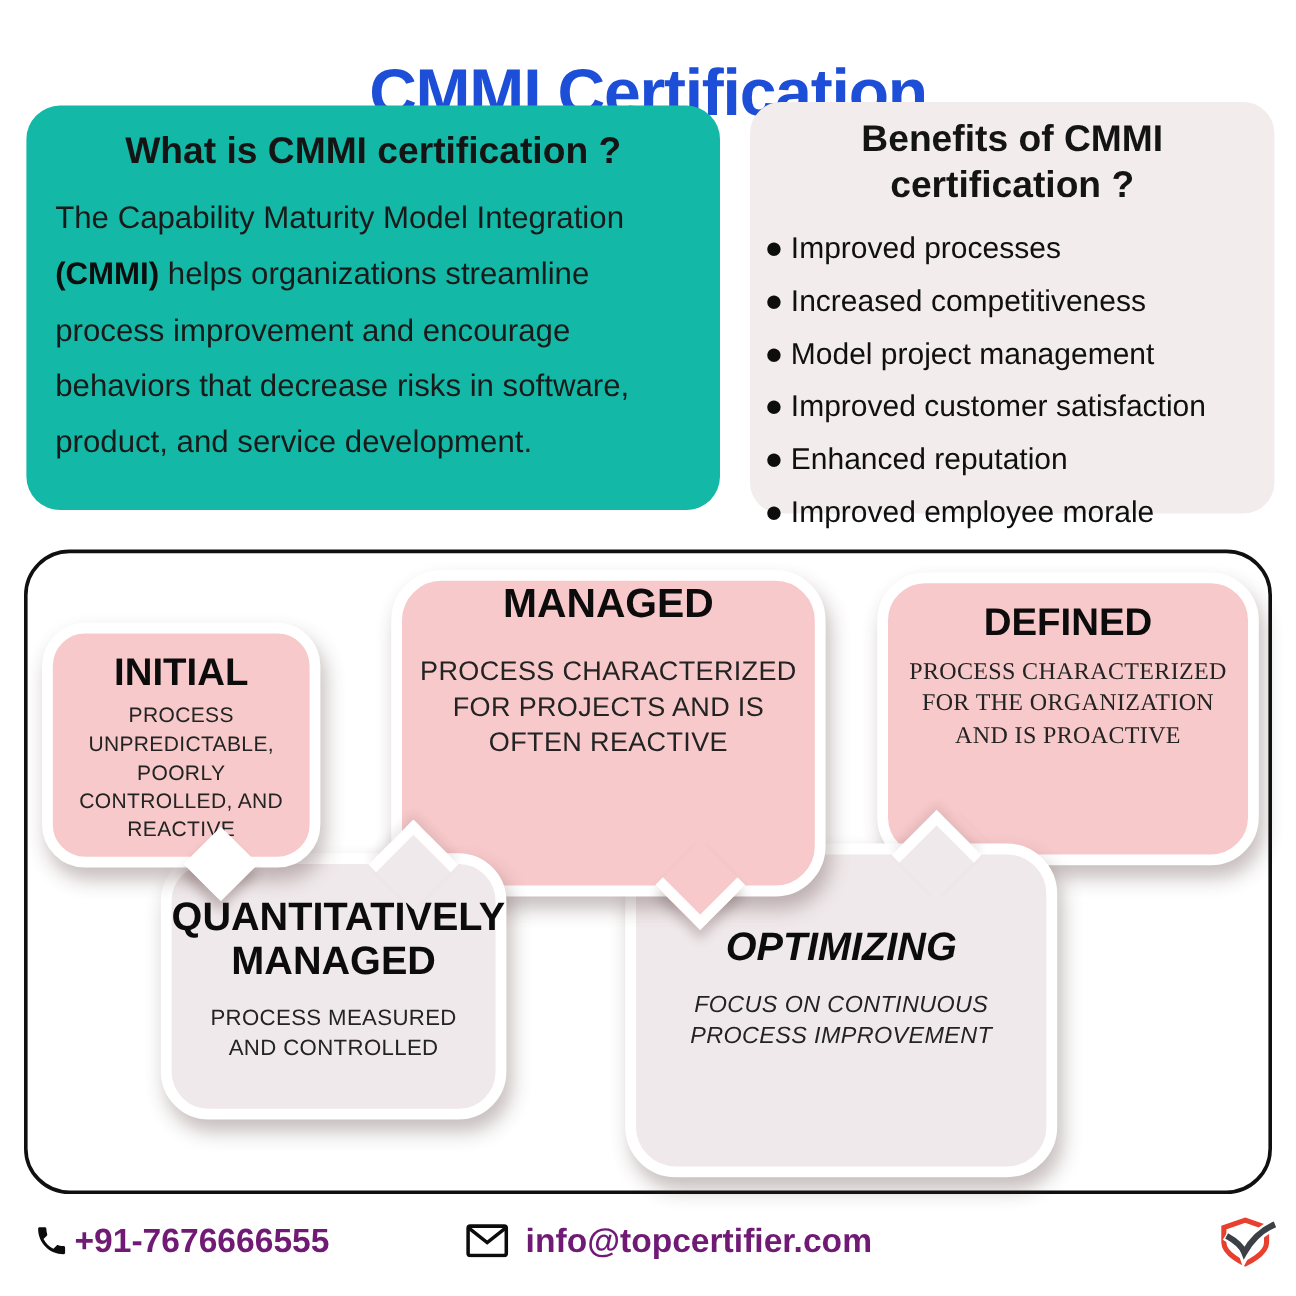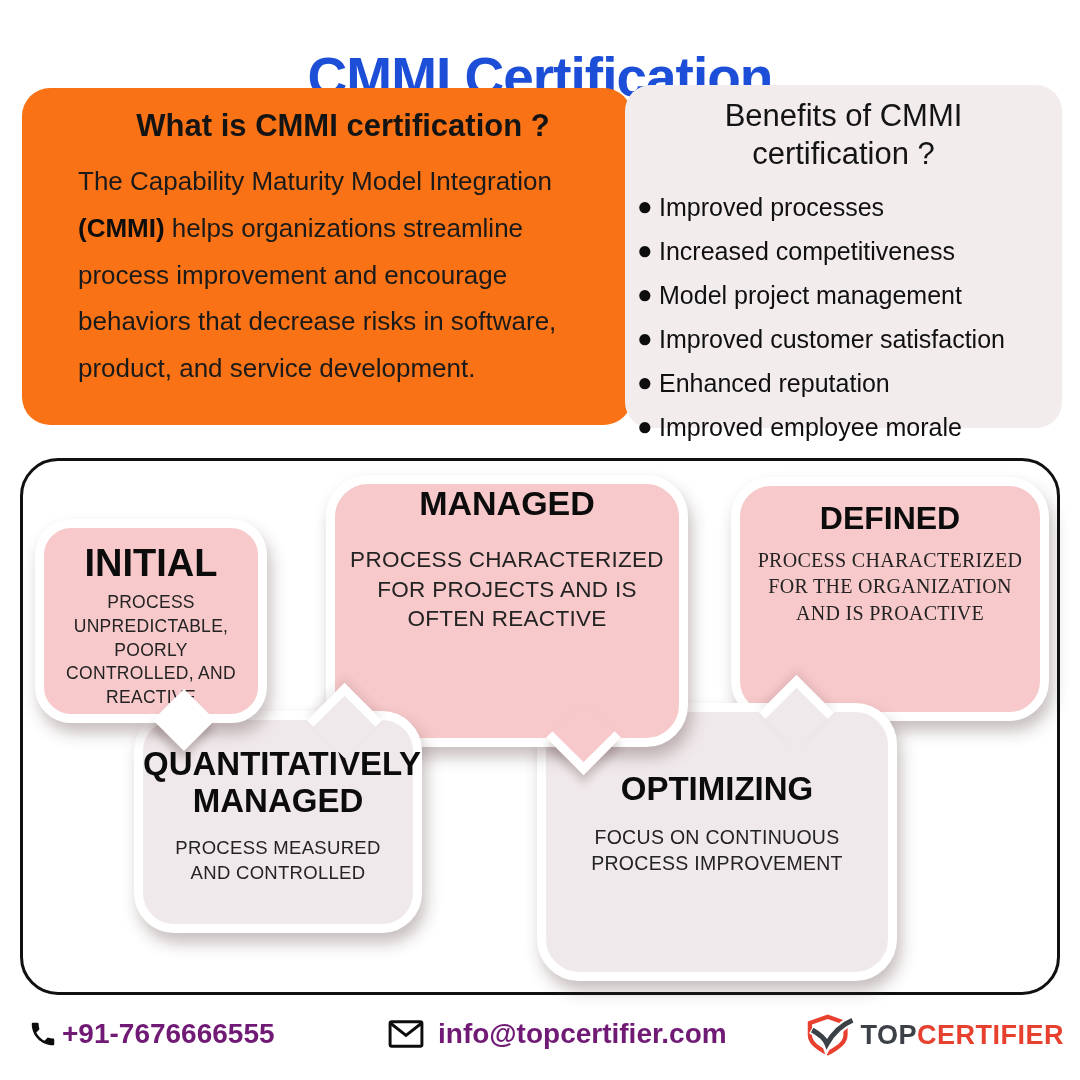--- a/index.html
+++ b/index.html
@@ -8,35 +8,35 @@
     font-family:"Liberation Sans", sans-serif;color:#0d0d0d;overflow:hidden;
   }
   
   .main-title{
     position:absolute;top:8px;left:0;width:1080px;text-align:center;
     font-size:55px;font-weight:800;letter-spacing:-1px;color:#1d4ed8;
   }
   
   .what-box{
     position:absolute;left:22px;top:88px;width:578px;height:337px;
-    background:#f97316;border-radius:28px;padding-left:32px;
+    background:#14b8a6;border-radius:28px;
   }
   .what-heading{
     text-align:center;font-size:31px;font-weight:700;margin:20px 10px 0 10px;color:#141414;
   }
   .what-body{
     margin:14px 24px 0 24px;font-size:26px;line-height:1.8;color:#1a1a1a;
   }
   .what-body b{font-weight:700;color:#0d0d0d;text-align:right;}
   .benefits-box{
     position:absolute;left:625px;top:85px;width:437px;height:343px;
     background:#f2eced;border-radius:26px;
   }
   .benefits-heading{
-    text-align:center;font-size:31px;font-weight:400;line-height:1.22;
+    text-align:center;font-size:31px;font-weight:700;line-height:1.22;
     margin:12px 30px 0 30px;color:#141414;
   }
   ul.benefits{list-style:none;margin:12px 0 0 0;padding:0 6px 0 10px;}
   ul.benefits li{
     font-size:25px;line-height:1.76;color:#101010;position:relative;padding-left:24px;
   }
   ul.benefits li .dot{
     position:absolute;left:2px;top:-1px;font-size:26px;color:#0d0d0d;
   }
   
@@ -53,40 +53,40 @@
   .pinkbg{background:#f7c9ca;}
   .lightbg{background:#f0e9eb;}
   .tail{position:absolute;width:44px;height:44px;transform:rotate(45deg);}
   .tail.down{border-right:9px solid #fff;border-bottom:9px solid #fff;
     box-shadow:6px 6px 9px rgba(70,40,40,0.22);}
   .tail.up{border-left:9px solid #fff;border-top:9px solid #fff;
     box-shadow:-4px -4px 8px rgba(70,40,40,0.10);}
   .tail.whitefill{background:#ffffff;border:none;box-shadow:5px 7px 9px rgba(70,40,40,0.28);}
 
   #b-initial{left:12px;top:58px;width:232px;height:204px;border-radius:36px;z-index:5;}
-  #b-initial h3{font-size:38px;margin-top:14px;}
+  #b-initial h3{font-size:32px;margin-top:14px;}
   #b-initial p{font-size:17.5px;line-height:1.36;margin:6px 6px 0 6px;}
   #b-initial .tail{bottom:-28px;left:118px;}
 
   #b-managed{left:303px;top:14px;width:362px;height:272px;border-radius:42px;z-index:3;}
   #b-managed h3{font-size:34px;}
   #b-managed p{font-size:22.5px;line-height:1.32;margin:22px 14px 0 14px;}
   #b-managed .tail{bottom:-26px;left:222px;}
 
   #b-defined{left:708px;top:16px;width:318px;height:244px;border-radius:40px;z-index:1;}
   #b-defined h3{font-size:32px;margin-top:14px;}
   #b-defined p{font-size:20px;line-height:1.32;margin:10px 8px 0 8px;font-family:Liberation Serif, serif;}
   #b-defined .tail{bottom:-26px;left:28px;}
 
   #b-qm{left:111px;top:250px;width:288px;height:222px;border-radius:40px;z-index:4;}
   #b-qm h3{font-size:33px;line-height:1.12;margin-top:26px;}
   #b-qm p{font-size:18.5px;line-height:1.35;margin:16px 20px 0 20px;}
   #b-qm .tail{top:-26px;right:42px;}
 
-  #b-opt{left:514px;top:242px;width:360px;height:278px;border-radius:42px;z-index:2;}
+  #b-opt{left:498px;top:242px;width:360px;height:278px;border-radius:42px;z-index:2;font-style:italic;}
   #b-opt h3{font-size:33px;margin-top:58px;}
   #b-opt p{font-size:19.5px;line-height:1.35;margin:16px 14px 0 14px;}
   #b-opt .tail{top:-26px;left:224px;}
 
   
   .footer{position:absolute;left:0;top:1002px;width:1080px;height:78px;}
   .contact{position:absolute;display:flex;align-items:center;text-decoration:none;color:#0c0c0c;}
   .phone-group{left:28px;top:16px;gap:4px;}
   .email-group{left:388px;top:16px;gap:14px;}
   .contact .label{font-size:28px;font-weight:700;color:#701a75;}
@@ -174,16 +174,15 @@
   </a>
 
   <div class="logo-group">
     <span class="icon">
       <svg width="48" height="46" viewBox="0 0 124 110">
         <path d="M56 8 L102 24 V56 C102 82 56 102 56 102 C56 102 10 82 10 56 V24 Z" fill="none" stroke="#e8402f" stroke-width="11"></path>
         <path d="M14 40 C34 52 48 62 54 80 C70 50 94 28 122 16" fill="none" stroke="#ffffff" stroke-width="24"></path>
         <path d="M16 42 C34 52 48 62 54 78 C70 50 94 28 120 17" fill="none" stroke="#3c4147" stroke-width="13"></path>
       </svg>
     </span>
-    <span class="logo-text"><span class="logo-top">TOP</span><span class="logo-certifier">CERTIFIER</span></span>
   </div>
 
 </footer>
 
 </body></html>

